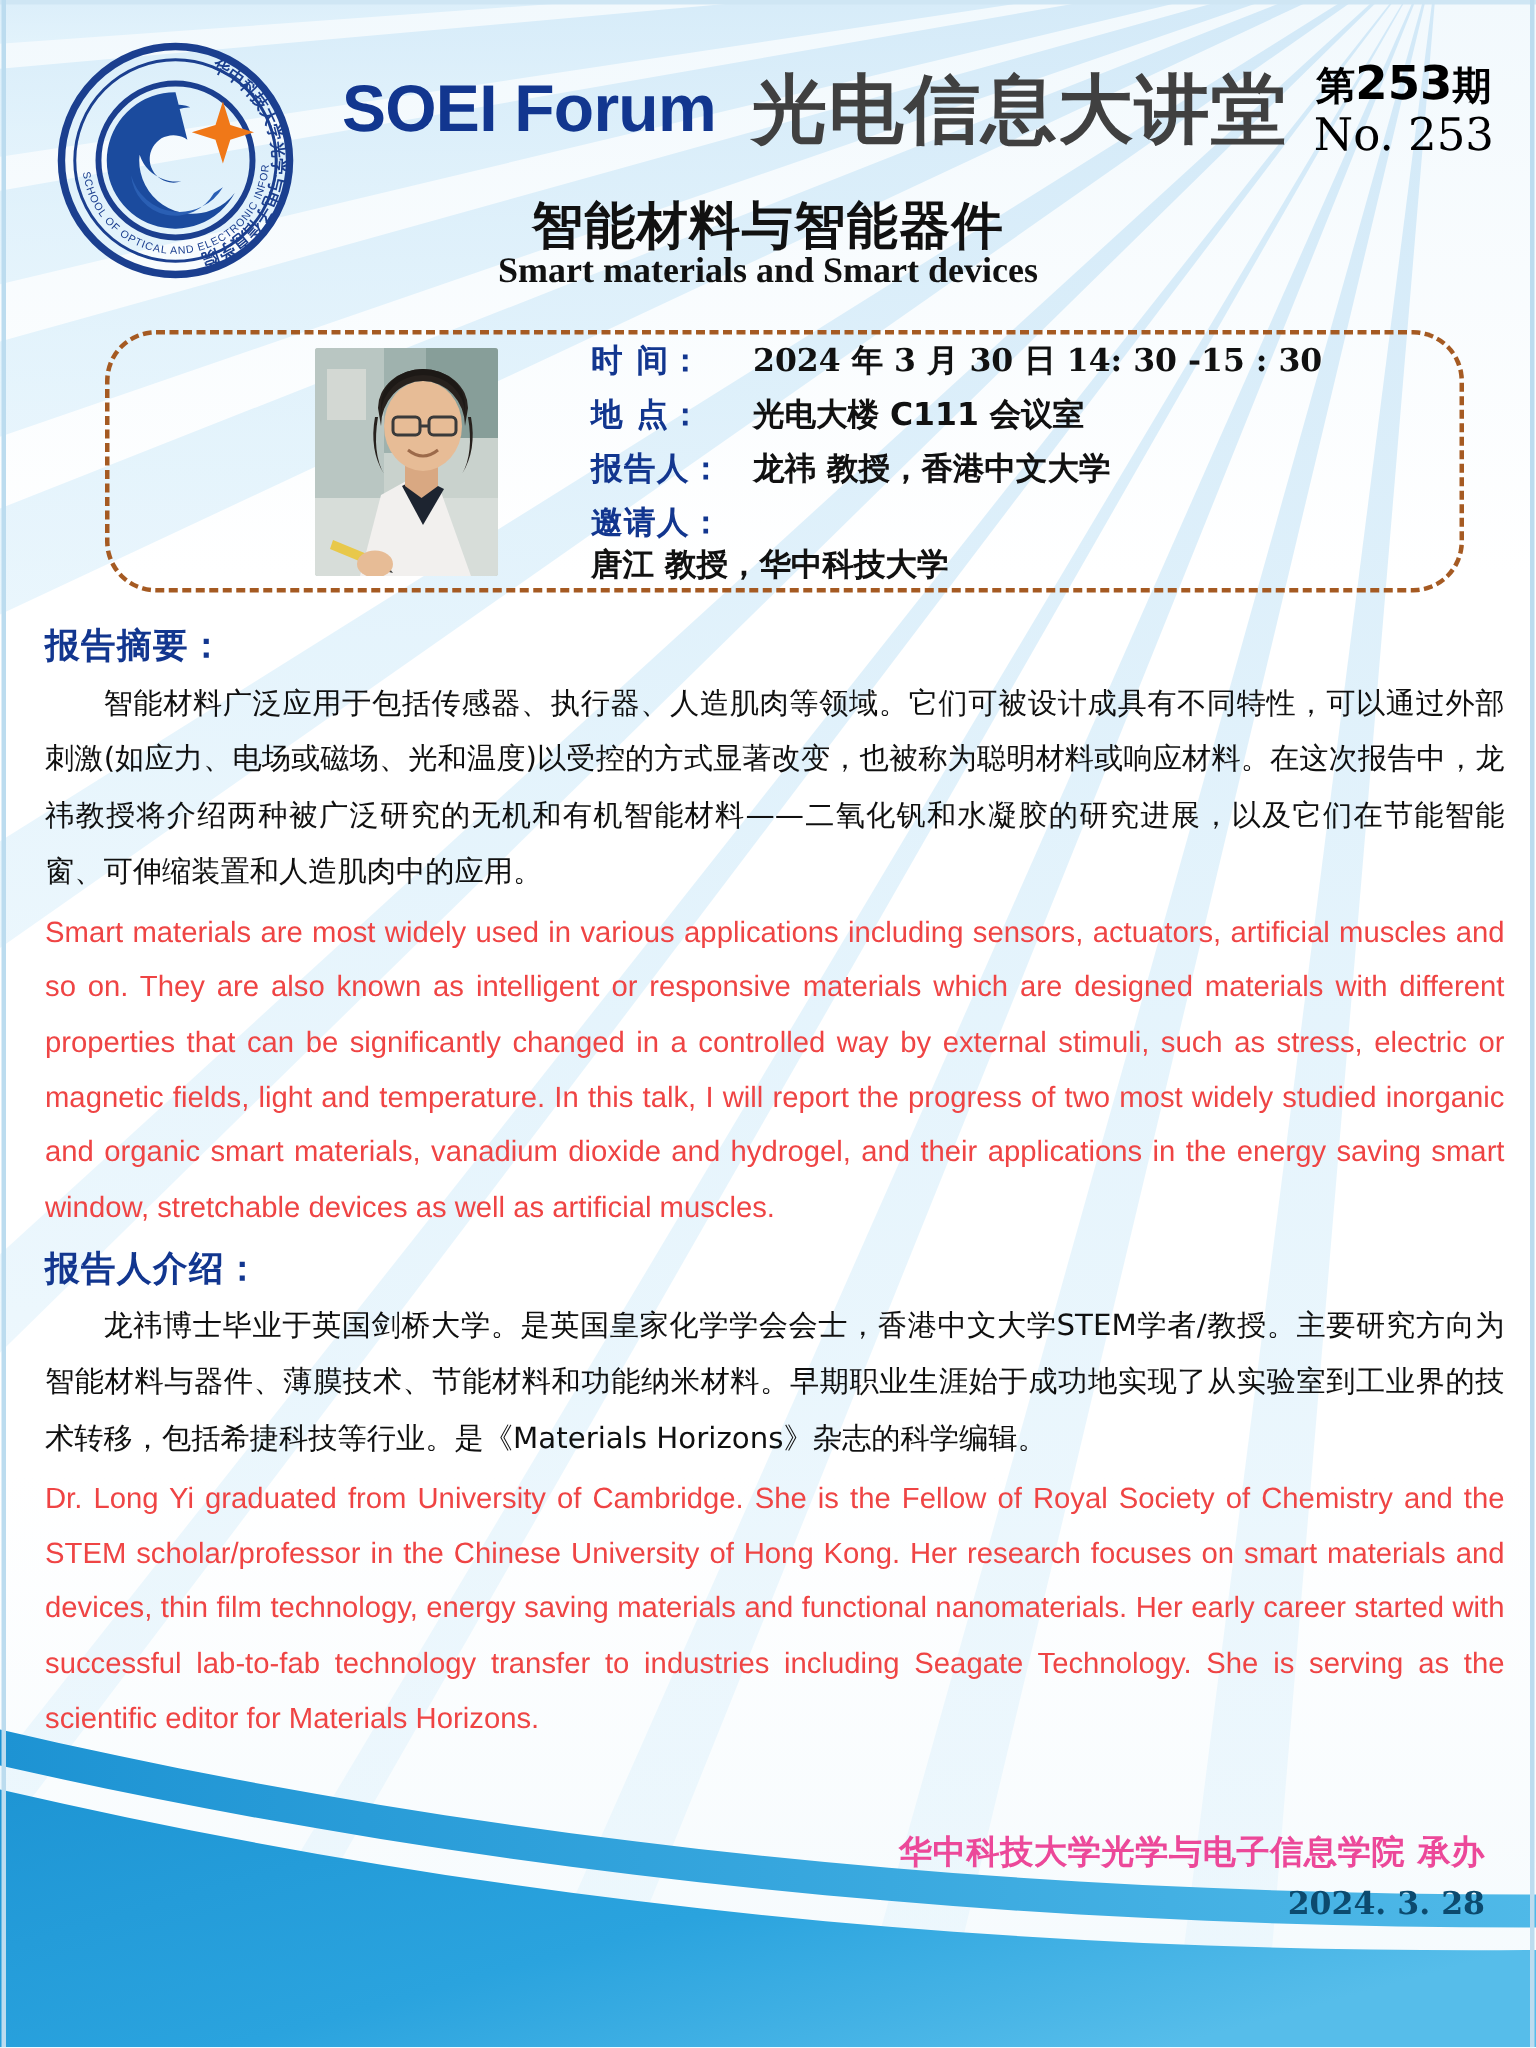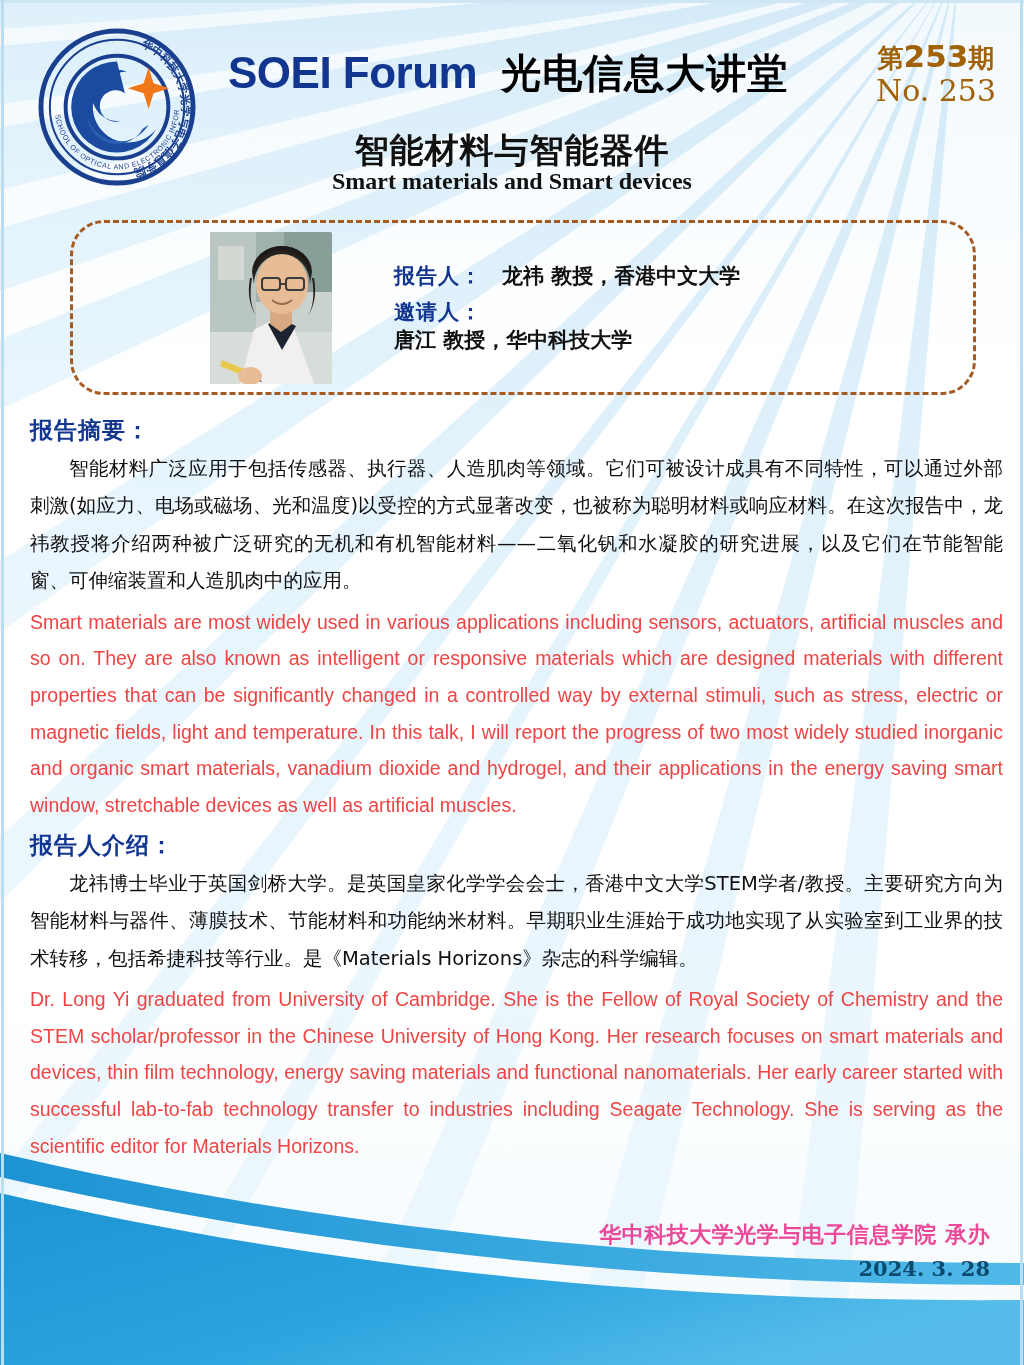--- a/index.html
+++ b/index.html
@@ -86,33 +86,33 @@
   }
   .title-en {
     font-family: Liberation Sans, sans-serif;
     font-size: 44px;
     font-weight: bold;
     color: #12368f;
     letter-spacing: -0.5px;
   }
   .title-cn {
     font-family: "DejaVu Sans", sans-serif;
-    font-size: 40px;
-    font-weight: bold;
-    color: #000000;
+    font-size: 50px;
+    font-weight: bold;
+    color: #404040;
     margin-left: 24px;
     letter-spacing: 1px;
   }
 
   .issue {
     position: absolute;
     right: 28px;
     top: 40px;
     text-align: center;
-    color: #a16207;
+    color: #000000;
     line-height: 1.08;
   }
   .issue-cn {
     font-family: "DejaVu Sans", sans-serif;
     font-size: 26px;
     font-weight: bold;
     white-space: nowrap;
   }
   .issue-cn .num { font-size: 31px; }
   .issue-en {
@@ -379,20 +379,28 @@
 
         <path d="M12 128 L46 142 L44 148 L10 134 Z" fill="#e8c84a"></path>
         <path d="M44 148 L52 150 L46 142 Z" fill="#3a3a3a"></path>
 
         <ellipse cx="40" cy="144" rx="12" ry="9" fill="#e7bc96"></ellipse>
       </svg>
     </div>
 
     <div class="info-rows">
       <div class="info-row">
+        <span class="info-label">时  间：</span>
+        <span class="info-value">2024 年 3 月 30 日 14: 30 -15 : 30</span>
+      </div>
+      <div class="info-row">
+        <span class="info-label">地  点：</span>
+        <span class="info-value cnmix">光电大楼 C111 会议室</span>
+      </div>
+      <div class="info-row">
         <span class="info-label">报告人：</span>
         <span class="info-value cnmix">龙祎 教授，香港中文大学</span>
       </div>
       <div class="info-row">
         <span class="info-label">邀请人：</span>
         <span class="info-value cnmix">唐江 教授，华中科技大学</span>
       </div>
     </div>
   </div>
 

